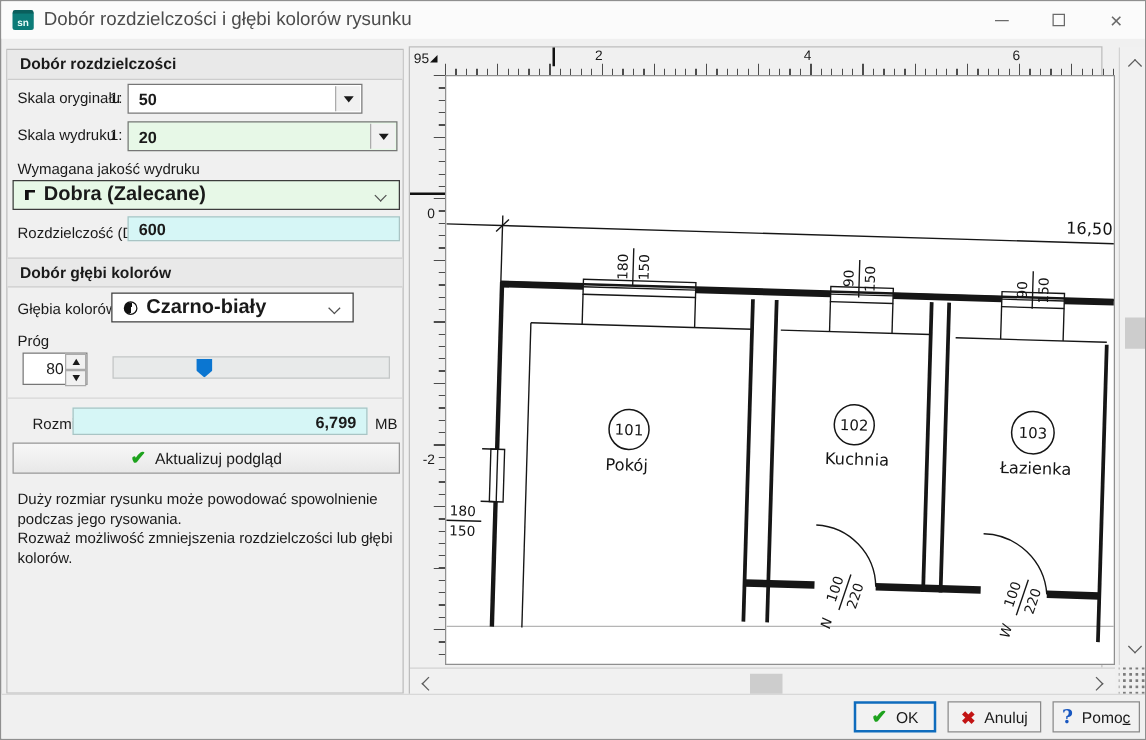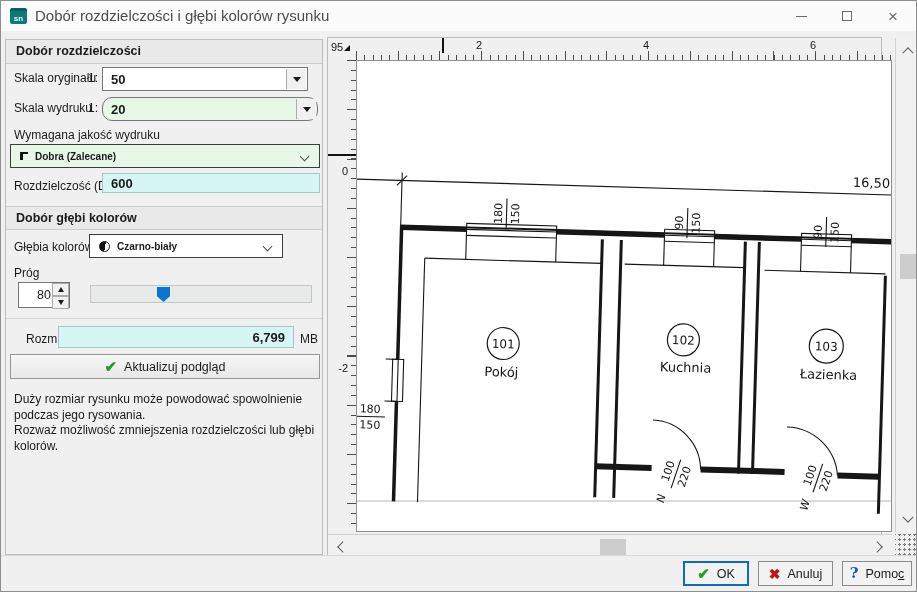--- a/index.html
+++ b/index.html
@@ -21,26 +21,26 @@
   .glyph-max{display:block;width:10px;height:10px;border:1px solid #6a6a6a;}
   .glyph-close{font-size:17px;line-height:1;color:#6a6a6a;}
   
   .left-panel{position:absolute;left:4px;top:38px;width:318px;height:516px;background:#f0f0f0;
     border:1px solid #bdbdbd;}
   .sec-header{position:absolute;left:0;right:0;height:24px;background:#e9e9e9;
     border-bottom:1px solid #cdcdcd;font-weight:bold;font-size:12.5px;line-height:23px;padding-left:10px;}
   .lbl{position:absolute;white-space:nowrap;}
   .combo{position:absolute;height:24px;background:#fff;border:1px solid #767676;
     display:flex;align-items:center;padding-left:8px;font-weight:bold;font-size:13px;}
-  .combo.green{background:#e7f8e7;border-radius:10px;}
+  .combo.green{background:#e7f8e7;}
   .dd-btn{position:absolute;right:1px;top:1px;bottom:1px;width:20px;background:#f1f1f1;
     border-left:1px solid #ababab;display:flex;align-items:center;justify-content:center;}
   .dd-btn::after{content:"";width:0;height:0;border:4px solid transparent;border-top:5px solid #1a1a1a;margin-top:4px;}
   .combo-modern{position:absolute;height:24px;background:#e7f8e7;border:1px solid #3c3c3c;
-    display:flex;align-items:center;padding-left:9px;font-weight:bold;font-size:10px;gap:7px;}
+    display:flex;align-items:center;padding-left:9px;font-weight:bold;font-size:16px;gap:7px;}
   .combo-modern.white{background:#fff;}
   .chev{position:absolute;right:11px;top:8px;width:7px;height:7px;
     border-right:1.5px solid #4f4f4f;border-bottom:1.5px solid #4f4f4f;transform:rotate(45deg);}
   .quality-icon{display:inline-block;width:8px;height:8px;border-left:3px solid #111;border-top:2px solid #111;}
   .depth-icon{display:inline-block;width:11px;height:11px;border:1px solid #111;border-radius:50%;
     background:linear-gradient(100deg,#111 55%,#fff 55%);}
   .field{position:absolute;height:20px;border:1px solid #a9c4c4;background:#d6f6f6;
     display:flex;align-items:center;font-weight:bold;font-size:13px;padding:0 8px;}
   .field.right{justify-content:flex-end;}
   .spinner{position:absolute;left:12px;top:242px;width:52px;height:26px;background:#fff;border:1px solid #767676;}
@@ -118,21 +118,21 @@
           <span class="glyph-close">×</span>
         </span>
     </div>
   </div>
 
   <div class="left-panel">
     <div class="sec-header" style="top:0;">Dobór rozdzielczości</div>
 
     <span class="lbl" style="left:8px;top:31px;">Skala oryginału</span>
     <span class="lbl" style="left:82px;top:31px;">1:</span>
-    <div class="combo" style="left:96px;top:27px;width:206px;">
+    <div class="combo" style="left:96px;top:27px;width:188px;">
       <span>50</span>
       <span class="dd-btn"></span>
     </div>
 
     <span class="lbl" style="left:8px;top:61px;">Skala wydruku</span>
     <span class="lbl" style="left:82px;top:61px;">1:</span>
     <div class="combo green" style="left:96px;top:57px;width:216px;">
       <span>20</span>
       <span class="dd-btn"></span>
     </div>

